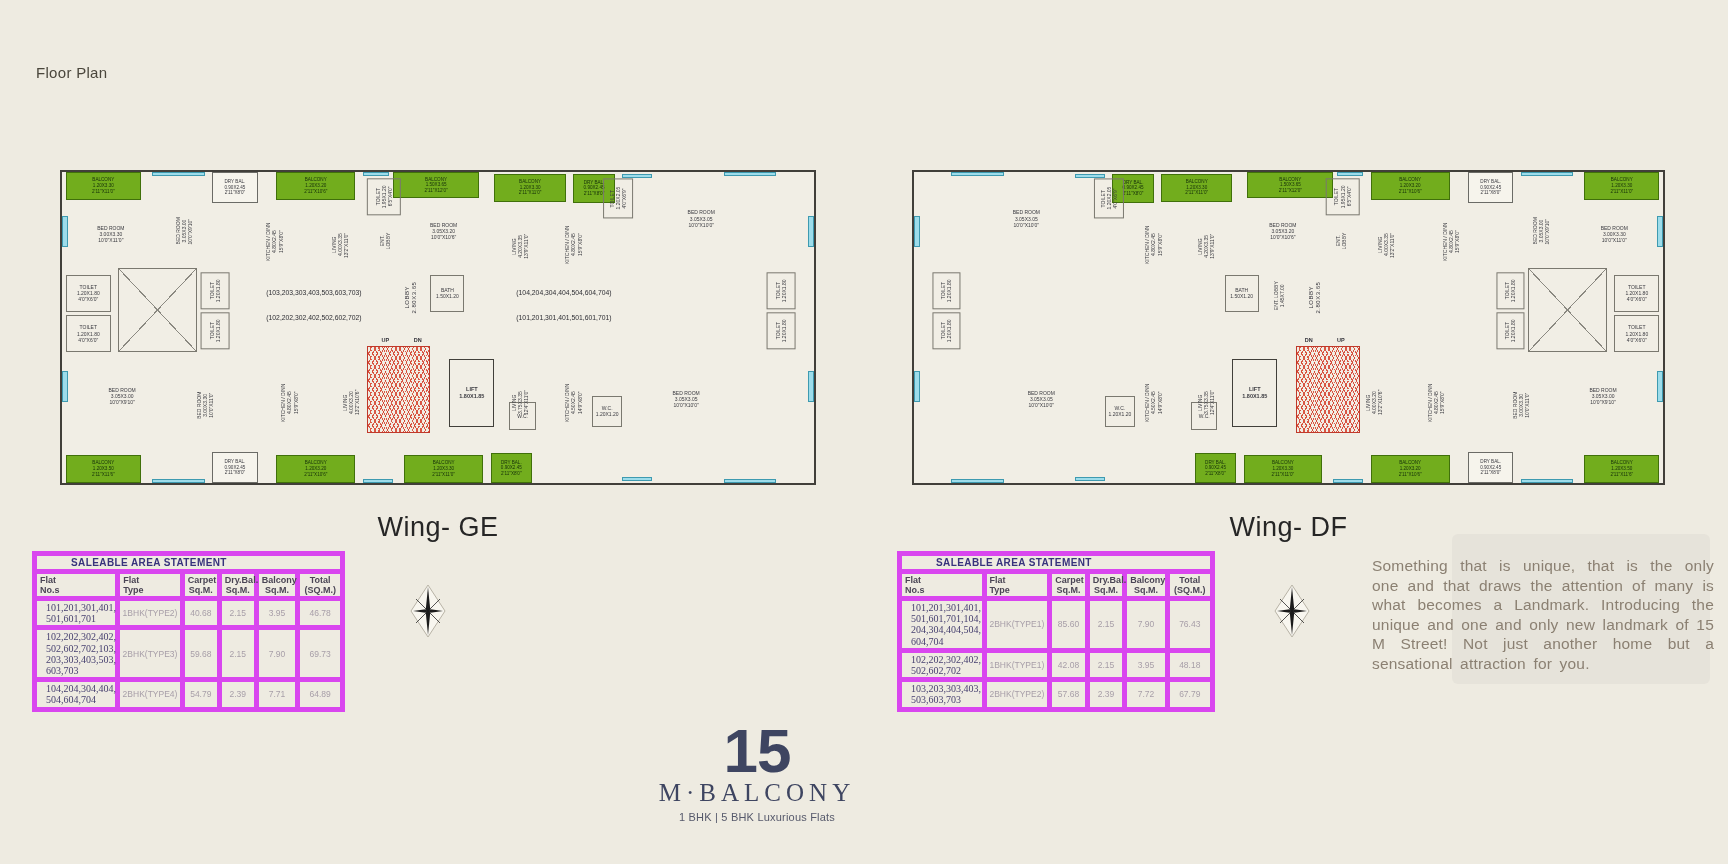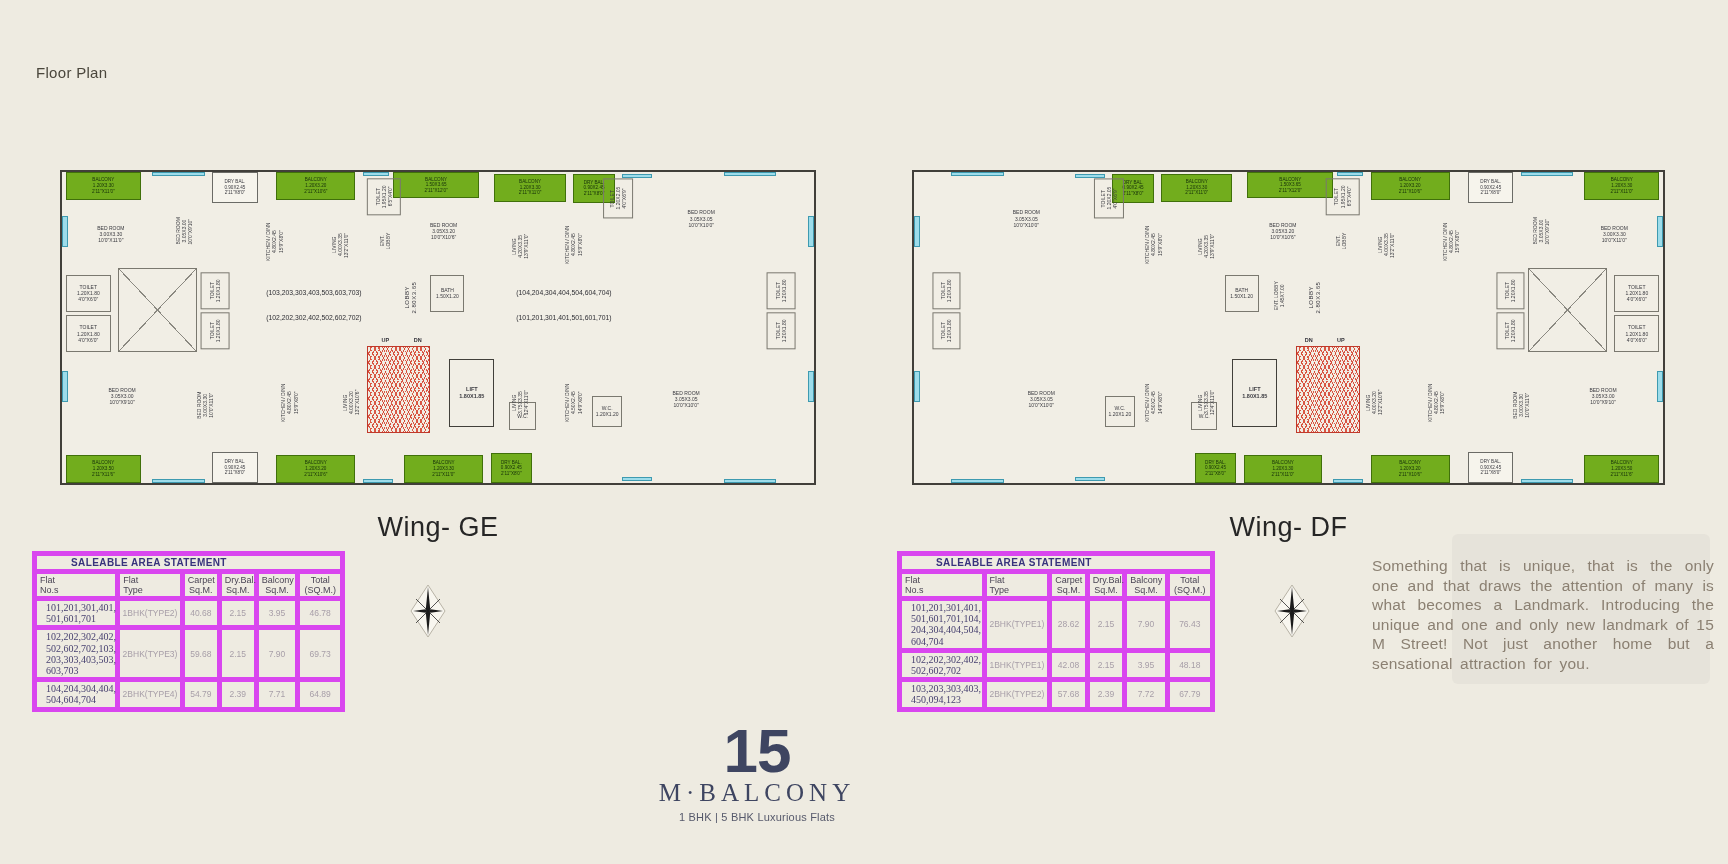--- a/index.html
+++ b/index.html
@@ -46,21 +46,21 @@
   #compass-df { left:1270px; }
 
   
   .area-table { position:absolute; top:551px; }
   #table-ge { left:32px;  width:313px; }
   #table-df { left:897px; width:318px; }
   .area-table table { border-collapse:collapse; width:100%; table-layout:fixed; }
   .area-table th, .area-table td { border:5px solid #d946ef; white-space:pre-line; vertical-align:middle; }
   .area-table th.ttl { font-size:10px; font-weight:bold; color:#37337c; text-align:left;
                        padding:1px 0 1px 34px; letter-spacing:.4px; }
-  .area-table thead tr:nth-child(2) th { font-size:9px; color:#4a4555; padding:1px 3px; font-weight:normal;margin-left:20px; }
+  .area-table thead tr:nth-child(2) th { font-size:9px; color:#4a4555; padding:1px 3px; font-weight:bold;margin-left:20px; }
   .area-table th.l { text-align:left; }
   .area-table th.c { text-align:center; }
   .area-table td.flat  { font-size:10px; color:#474170; padding:1px 2px 1px 9px; line-height:1.12;font-family:Liberation Serif, serif; }
   .area-table td.muted { font-size:8.5px; color:#a79ea8; text-align:center; padding:1px 2px; }
 
   
   #blurb-watermark { left:1452px; top:534px; width:258px; height:150px; background:#e6e3da; border-radius:6px; }
   #blurb { left:1372px; top:556px; width:342px; font-size:15.5px; line-height:19.6px;
            color:#8b8072; text-align:justify; word-spacing:3px; letter-spacing:.2px; }
 
@@ -431,37 +431,37 @@
 (SQ.M.)</th>
         </tr>
       </thead>
       <tbody>
         <tr>
           <td class="flat">101,201,301,401,
 501,601,701,104,
 204,304,404,504,
 604,704</td>
           <td class="muted">2BHK(TYPE1)</td>
-          <td class="muted">28.62</td>
+          <td class="muted">85.60</td>
           <td class="muted">2.15</td>
           <td class="muted">7.90</td>
           <td class="muted">76.43</td>
         </tr>
         <tr>
           <td class="flat">102,202,302,402,
 502,602,702</td>
           <td class="muted">1BHK(TYPE1)</td>
           <td class="muted">42.08</td>
           <td class="muted">2.15</td>
           <td class="muted">3.95</td>
           <td class="muted">48.18</td>
         </tr>
         <tr>
           <td class="flat">103,203,303,403,
-450,094,123</td>
+503,603,703</td>
           <td class="muted">2BHK(TYPE2)</td>
           <td class="muted">57.68</td>
           <td class="muted">2.39</td>
           <td class="muted">7.72</td>
           <td class="muted">67.79</td>
         </tr>
       </tbody>
     </table>
   </div>
 

